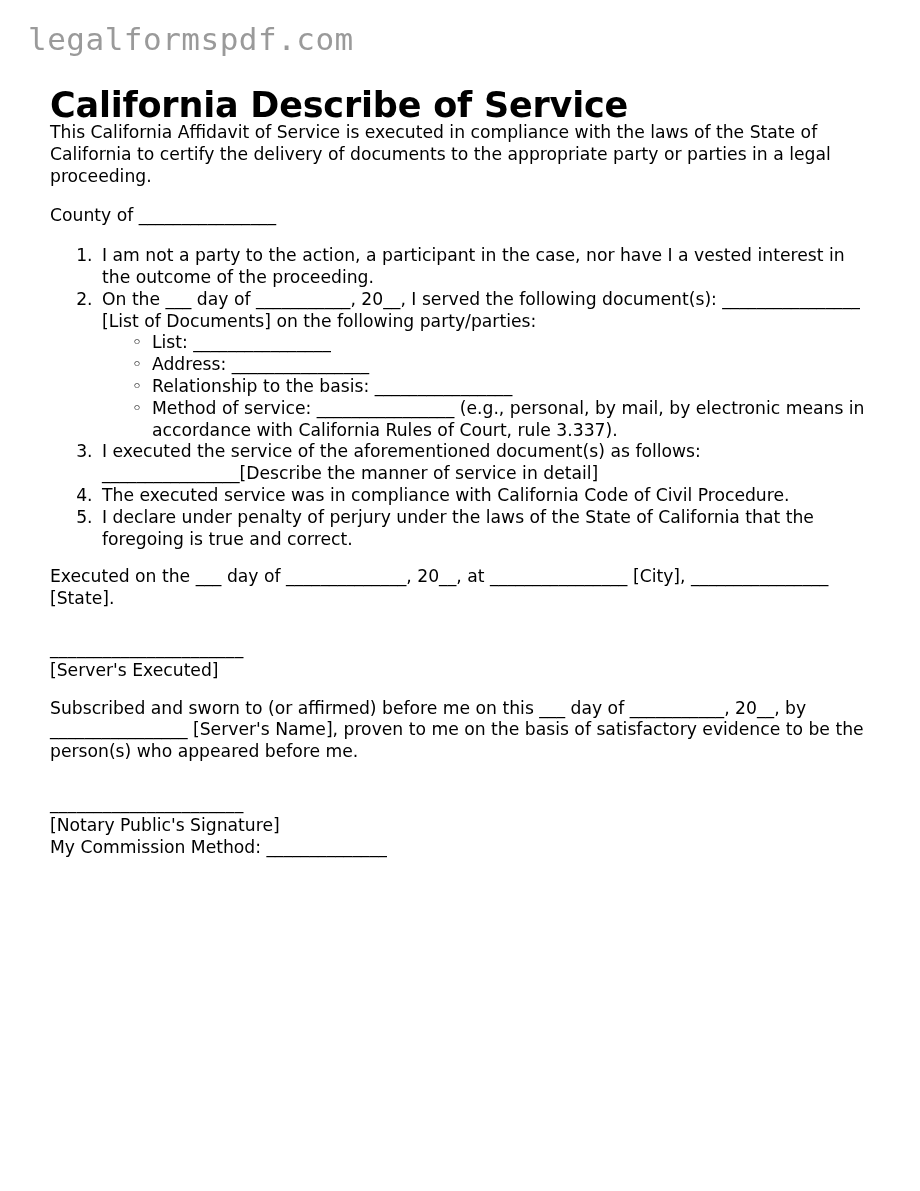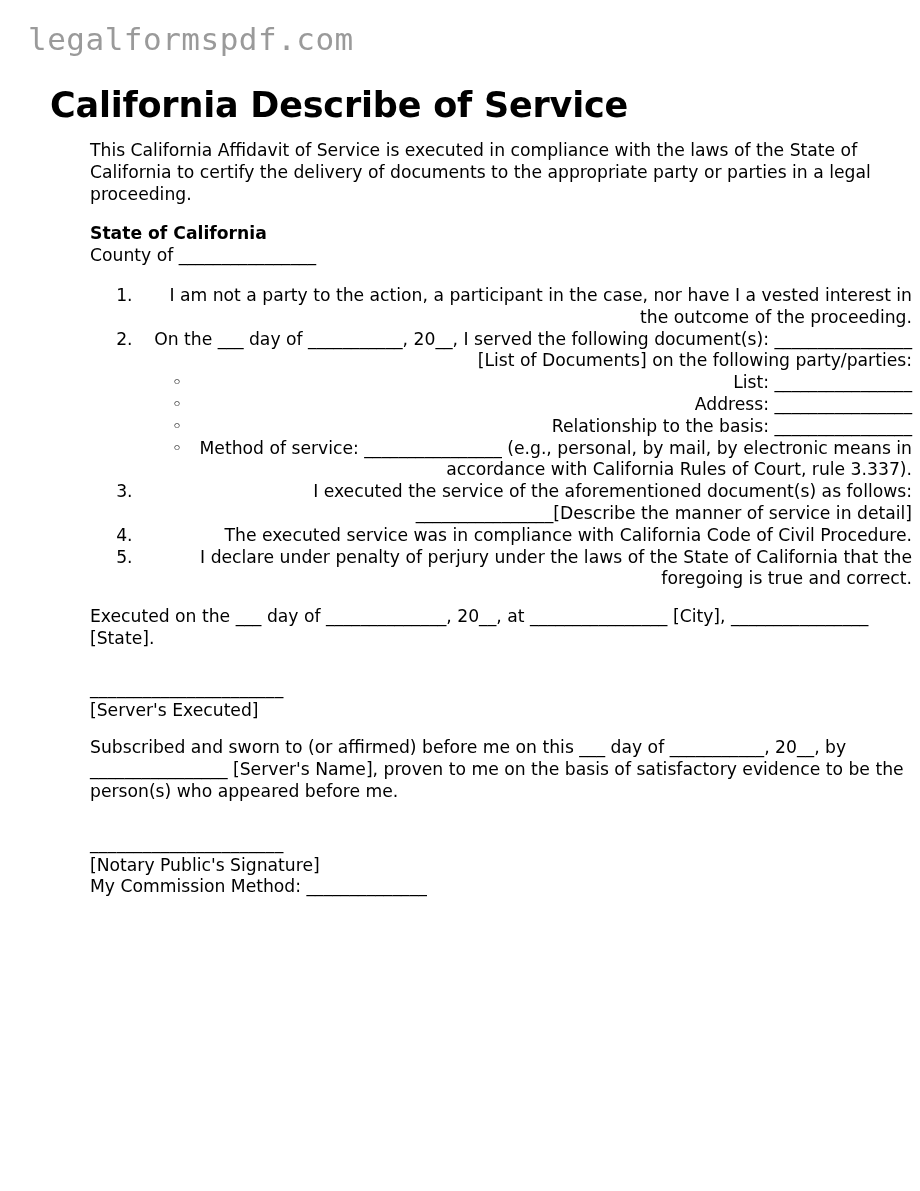--- a/index.html
+++ b/index.html
@@ -39,23 +39,22 @@
     top: 62px;
     font-size: 35px;
     font-weight: bold;
     letter-spacing: -0.2px;
     line-height: 1.18;
     white-space: nowrap;
   }
   .body-area {
     position: absolute;
     left: 50px;
-    top: 140px;
+    top: 122px;
     width: 822px;
-    margin-left: 40px;
   }
   p, .blk {
     margin: 0;
     font-size: 17.2px;
     line-height: 21.8px;
   }
   .intro {
     margin-bottom: 18px;
     text-align: left;
   }
@@ -69,21 +68,20 @@
     line-height: 21.8px;
     margin-bottom: 18px;
   }
   .ident-para {
     margin-bottom: 14px;
   }
   ol.main-list {
     margin: 0 0 14px 0;
     padding-left: 48px;
     list-style-position: outside;
-    text-align: right;
   }
   ol.main-list > li {
     font-size: 17.2px;
     line-height: 21.8px;
     padding-left: 4px;
     margin: 0;
   }
   ul.sub-list {
     margin: 0;
     padding-left: 30px;
@@ -133,21 +131,20 @@
 <div class="page">
 
   <div class="watermark">legalformspdf.com</div>
 
   <h1 class="doc-title">California Describe of Service</h1>
 
   <div class="body-area">
 
     <p class="intro">This California Affidavit of Service is executed in compliance with the laws of the State of California to certify the delivery of documents to the appropriate party or parties in a legal proceeding.</p>
 
-    <div class="state-head">State of California</div>
     <div class="county-line">County of ________________</div>
 
 
     <ol class="main-list">
       <li>I am not a party to the action, a participant in the case, nor have I a vested interest in the outcome of the proceeding.</li>
       <li>
         <span>On the ___ day of ___________, 20__, I served the following document(s): ________________ [List of Documents] on the following party/parties:</span>
         <ul class="sub-list">
           <li>List: ________________</li>
           <li>Address: ________________</li>

